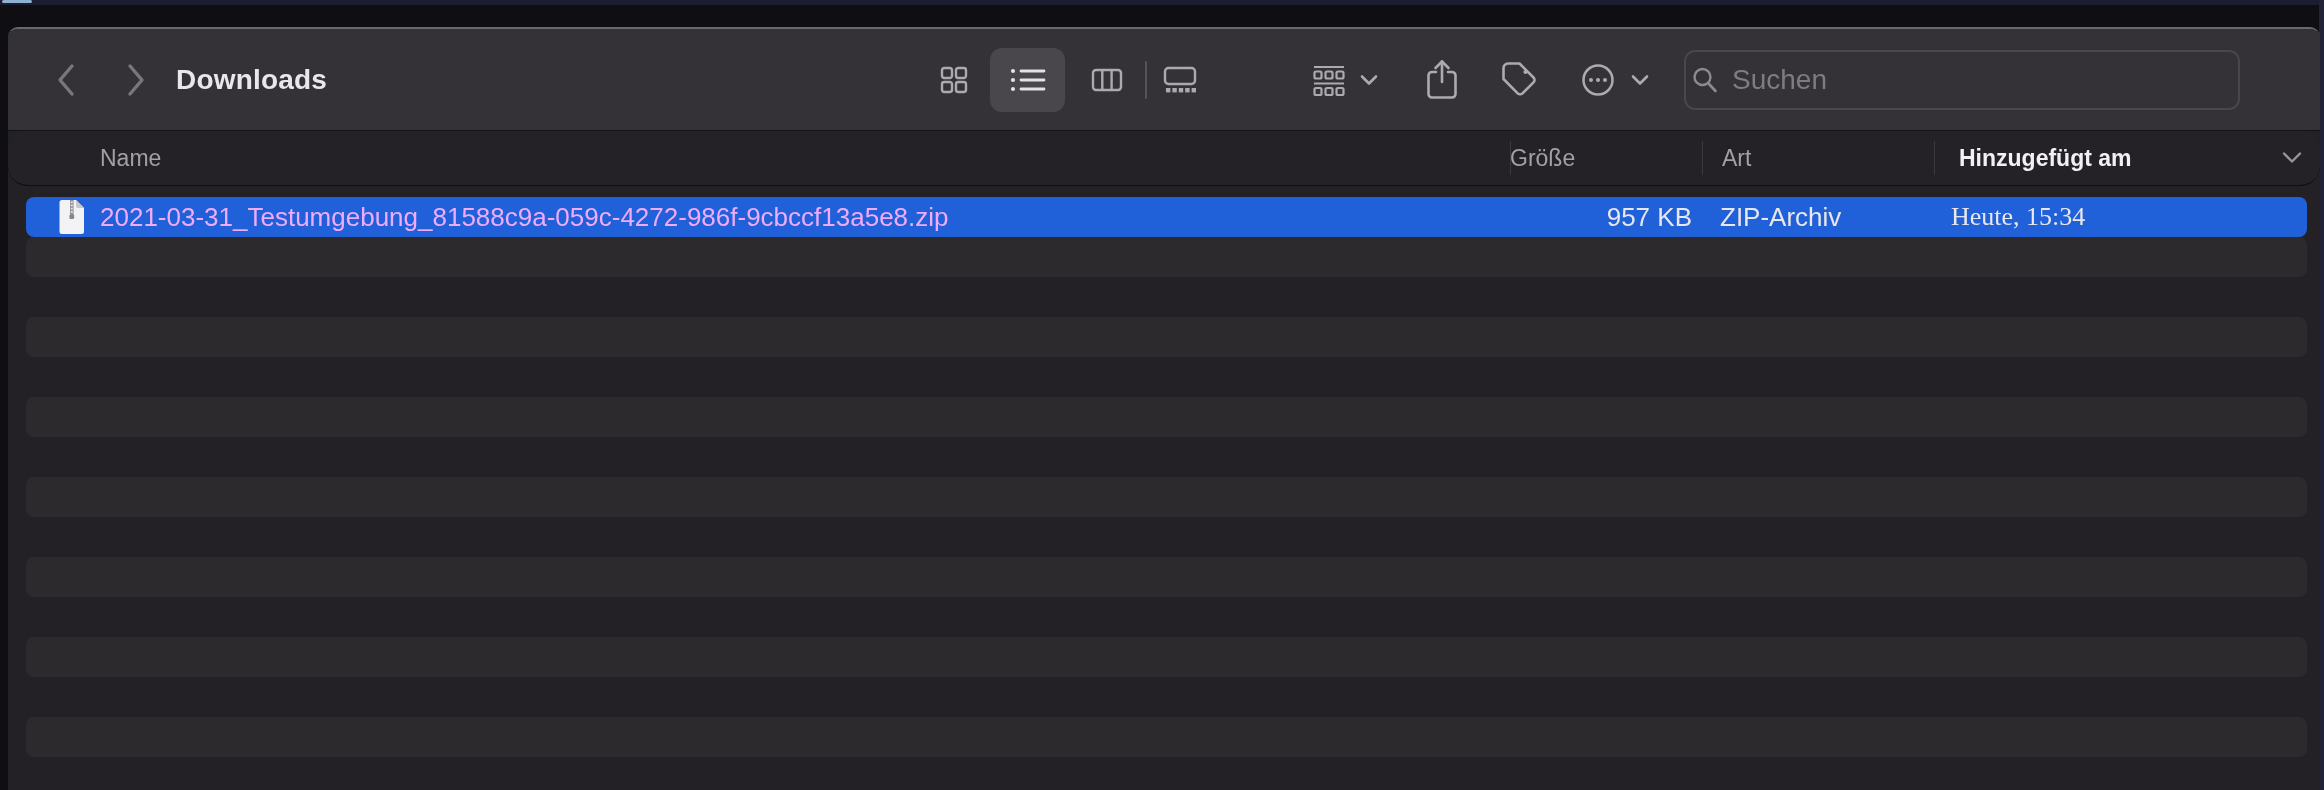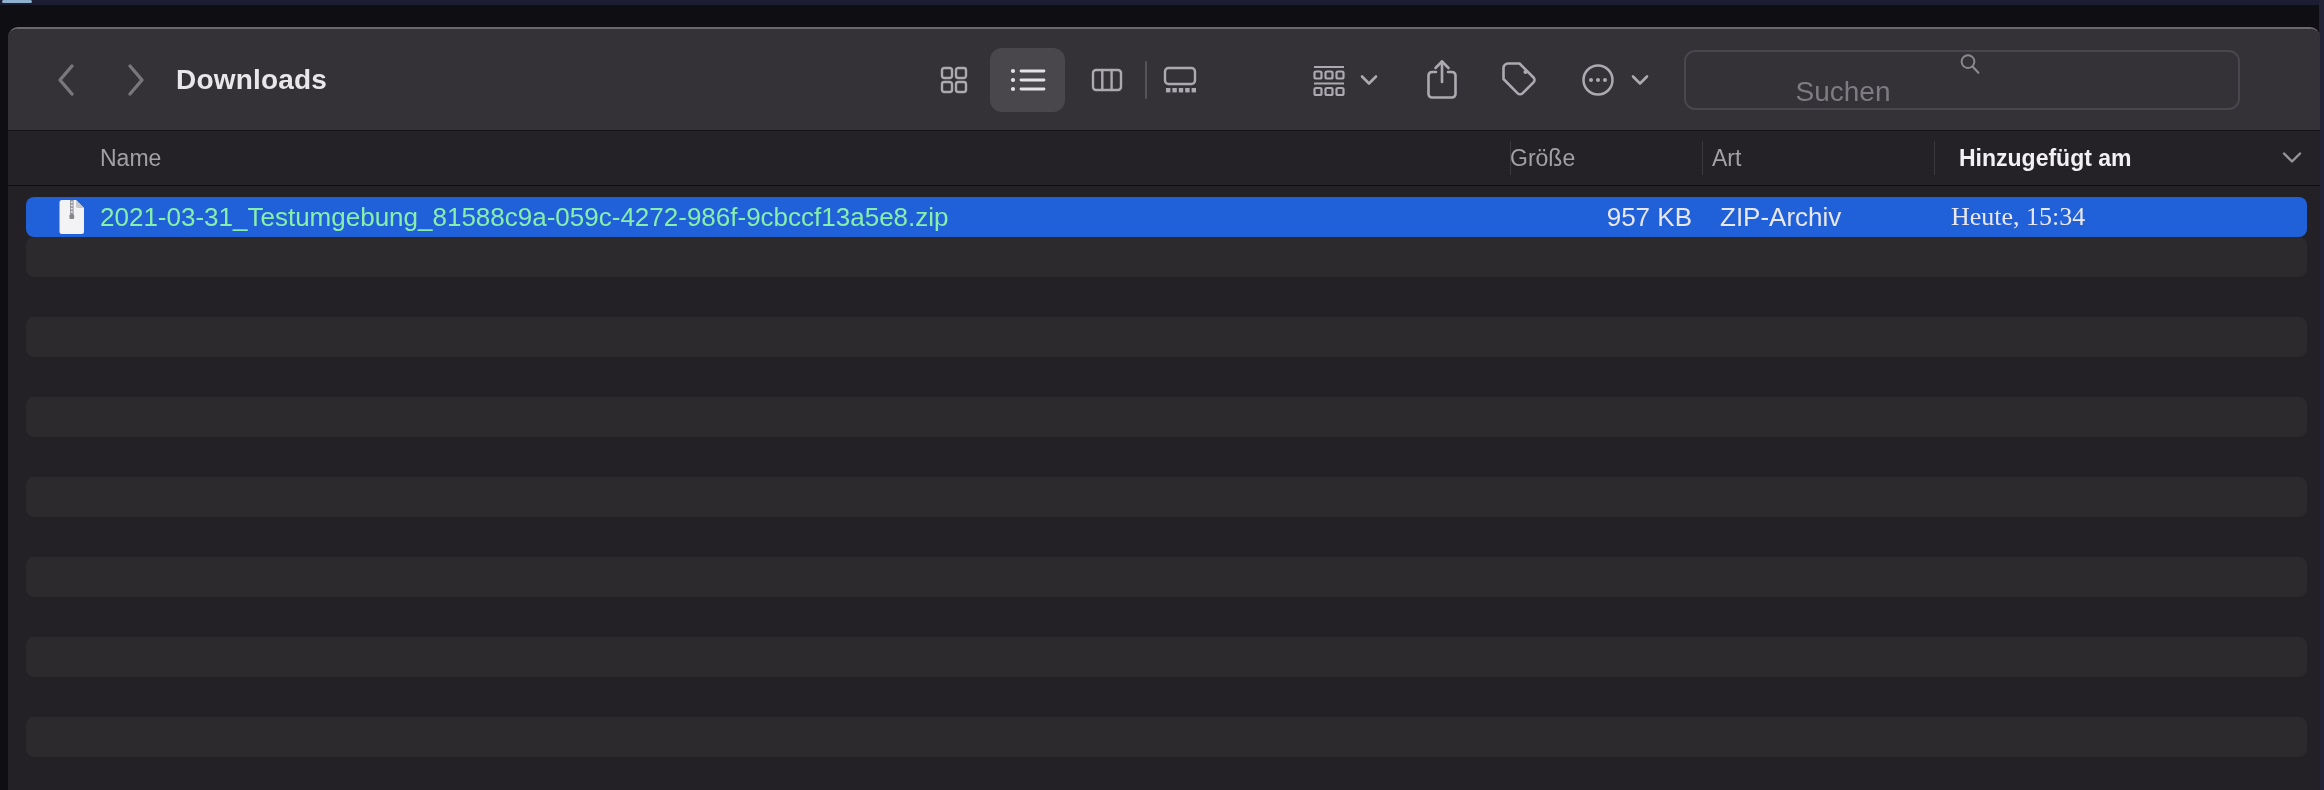--- a/index.html
+++ b/index.html
@@ -23,47 +23,47 @@
   .title   { color:#E9E7EA; font-size:28px; font-weight:700; letter-spacing:0.2px; white-space:nowrap; }
   .view-btn { width:56px; height:64px; border-radius:12px; }
   .view-btn.selected { background:#49464C; }
   .tb-sep { width:2px; height:38px; background:#56535A; border-radius:1px; }
   .combo  { gap:12px; }
   svg.icon { display:block; }
 
   
   .search { position:absolute; left:1676px; top:21px; width:556px; height:60px;
             border:2px solid #49464E; border-radius:11px; display:flex; align-items:center;
-            padding-left:16px; background:transparent;flex-direction:column; }
+            padding-left:4px; background:transparent; }
   .search input { flex:1; background:transparent; border:none; outline:none;
                   font-family:"Liberation Sans", sans-serif;
                   font-size:28px; color:#DDDBDF; margin-left:12px; }
   .search input::placeholder { color:#7E7C83; }
 
   
   .colheader { position:relative; height:55px; background:#252227; border-bottom:1px solid #0E0D0F;
                display:grid; grid-template-columns:1502px 192px 232px 1fr; align-items:center;
-               font-size:23px; color:#A2A0A5; }
+               font-size:23px; color:#A2A0A5;border-radius:20px; }
   .colheader .c-name  { padding-left:92px; }
   .colheader .c-size  { position:relative; }
-  .colheader .c-kind  { padding-left:10px; position:relative; }
+  .colheader .c-kind  { padding-left:20px; position:relative; }
   .colheader .c-added { padding-left:25px; position:relative; color:#F2F0F3; font-weight:700; }
   .hdr-sep { position:absolute; left:0; top:50%; transform:translateY(-50%); width:1px; height:34px; background:#3B383D; }
   .sort-chevron { position:absolute; right:16px; top:50%; transform:translateY(-50%); color:#97959B; }
 
   
   .list { position:relative; padding-top:11px; background:#242126; height:628px; overflow:hidden; }
   .list-row { position:relative; height:40px; }
   .row-bg { position:absolute; left:18px; right:13px; top:0; bottom:0; border-radius:8px; }
   .list-row.striped  .row-bg { background:#2D2A2E; }
   .list-row.selected .row-bg { background:#2060D8; }
   .row-content { position:relative; height:100%; display:grid;
                  grid-template-columns:1502px 192px 232px 1fr; align-items:center;
                  font-size:26px; color:#E8E7EC; }
-  .cell-name { display:flex; align-items:center; padding-left:49px; color:#86efac; white-space:nowrap; overflow:hidden; }
+  .cell-name { display:flex; align-items:center; padding-left:49px; color:#f0abfc; white-space:nowrap; overflow:hidden; }
   .cell-name .fname { margin-left:13px; }
   .cell-size { text-align:right; padding-right:10px; }
   .cell-kind { padding-left:18px; }
   .cell-added{ padding-left:17px;font-family:Liberation Serif, serif; }
 </style>
 </head>
 <body>
 
 <div class="desktop-top"></div>
 <div class="blue-sliver"></div>

